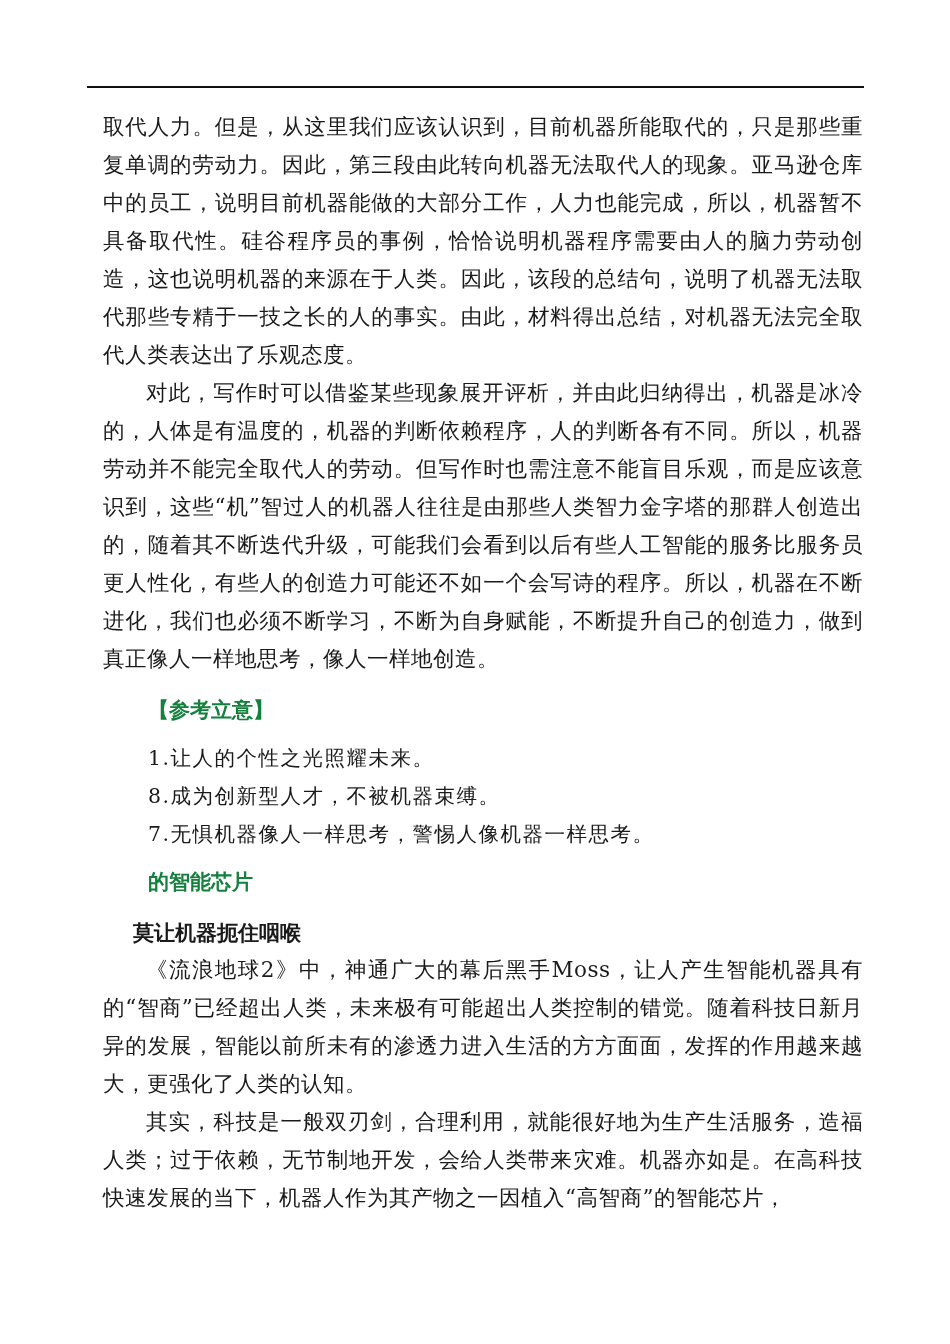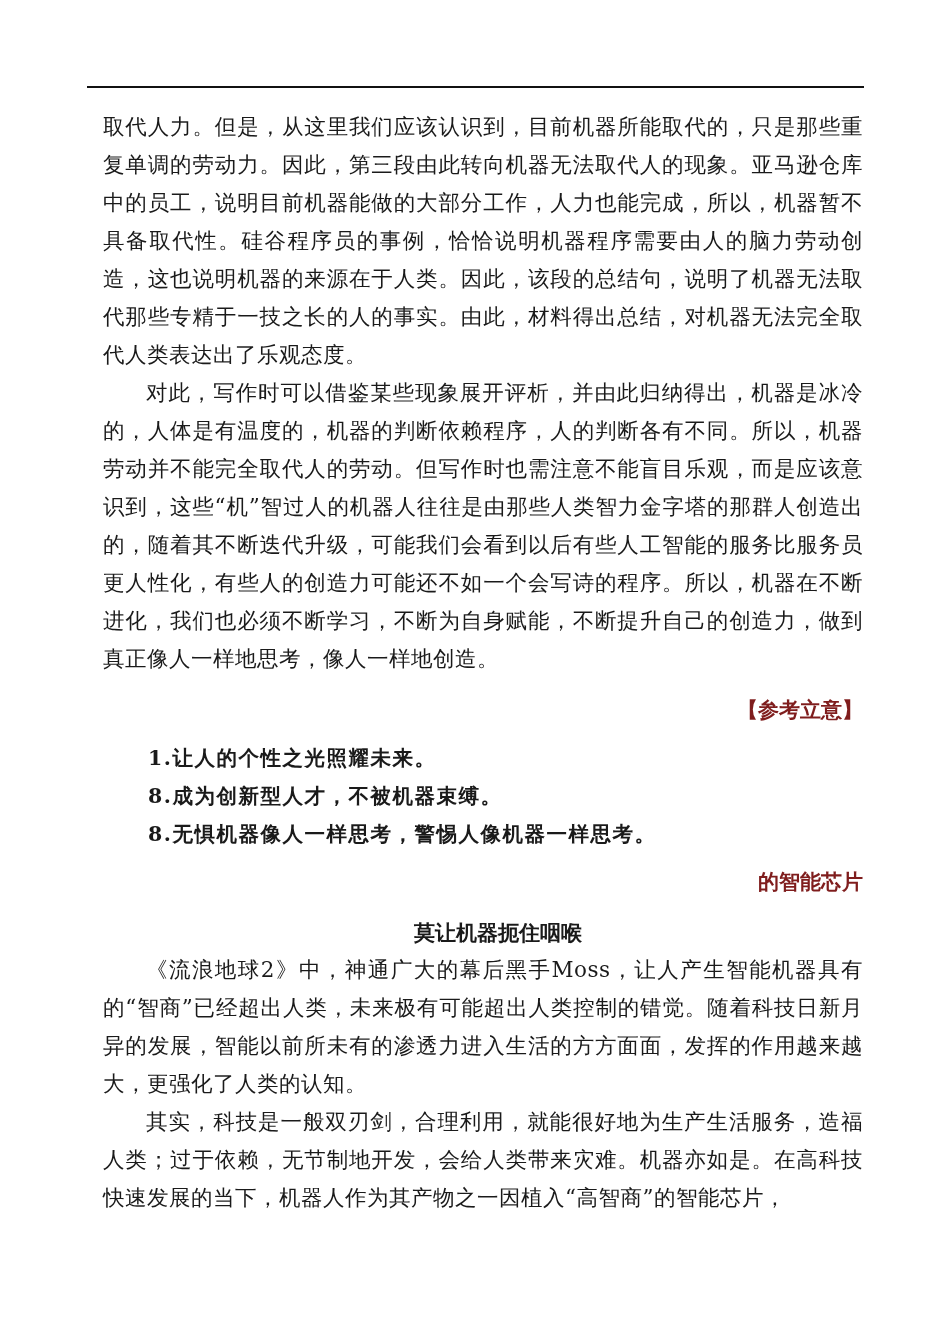--- a/index.html
+++ b/index.html
@@ -2,42 +2,42 @@
 <html><head>
 <meta charset="utf-8">
 <style>
   html, body { margin:0; padding:0; background:#ffffff; }
   body { width:950px; height:1344px; position:relative; overflow:hidden;
          font-family:"DejaVu Serif", "Liberation Serif", serif; color:#1a1a1a; }
   .rule { position:absolute; left:87px; top:86px; width:777px; height:2px; background:#111; }
   .content { position:absolute; left:103px; top:108px; width:760px; }
   .para { font-size:21.5px; line-height:38px; margin:0; text-align:justify; letter-spacing:0.5px; }
   .indent { text-indent:43px; }
-  .heading-red { color:#7f1d1d; font-family:"DejaVu Sans", "Liberation Sans", sans-serif;
-                 font-weight:bold; font-size:21px; margin:0;text-align:right; }
+  .heading-red { color:#15803d; font-family:"DejaVu Sans", "Liberation Sans", sans-serif;
+                 font-weight:bold; font-size:21px; margin:0; }
   .h1 { margin-left:45px; margin-top:15px; line-height:34px; }
   .list { margin-top:12px; margin-left:45px; }
-  .list-item { font-size:20.5px; line-height:38px; letter-spacing:1.5px; margin:0;font-weight:bold; }
+  .list-item { font-size:20.5px; line-height:38px; letter-spacing:1.5px; margin:0; }
   .h2 { margin-left:45px; margin-top:12px; line-height:34px; }
-  .essay-title { text-align:center; font-family:"DejaVu Sans", "Liberation Sans", sans-serif;
+  .essay-title { font-family:"DejaVu Sans", "Liberation Sans", sans-serif;
                  font-weight:bold; font-size:21px; margin:16px 0 0 0; line-height:36px; padding-left:30px; }
 </style>
 </head>
 <body>
 
 <div class="rule"></div>
 
 <div class="content">
   <p class="para">取代人力。但是，从这里我们应该认识到，目前机器所能取代的，只是那些重复单调的劳动力。因此，第三段由此转向机器无法取代人的现象。亚马逊仓库中的员工，说明目前机器能做的大部分工作，人力也能完成，所以，机器暂不具备取代性。硅谷程序员的事例，恰恰说明机器程序需要由人的脑力劳动创造，这也说明机器的来源在于人类。因此，该段的总结句，说明了机器无法取代那些专精于一技之长的人的事实。由此，材料得出总结，对机器无法完全取代人类表达出了乐观态度。</p>
   <p class="para indent">对此，写作时可以借鉴某些现象展开评析，并由此归纳得出，机器是冰冷的，人体是有温度的，机器的判断依赖程序，人的判断各有不同。所以，机器劳动并不能完全取代人的劳动。但写作时也需注意不能盲目乐观，而是应该意识到，这些“机”智过人的机器人往往是由那些人类智力金字塔的那群人创造出的，随着其不断迭代升级，可能我们会看到以后有些人工智能的服务比服务员更人性化，有些人的创造力可能还不如一个会写诗的程序。所以，机器在不断进化，我们也必须不断学习，不断为自身赋能，不断提升自己的创造力，做到真正像人一样地思考，像人一样地创造。</p>
 
   <p class="heading-red h1">【参考立意】</p>
   <div class="list">
     <p class="list-item">1.让人的个性之光照耀未来。</p>
     <p class="list-item">8.成为创新型人才，不被机器束缚。</p>
-    <p class="list-item">8.无惧机器像人一样思考，警惕人像机器一样思考。</p>
+    <p class="list-item">7.无惧机器像人一样思考，警惕人像机器一样思考。</p>
   </div>
 
   <p class="heading-red h2">的智能芯片</p>
   <p class="essay-title">莫让机器扼住咽喉</p>
   <p class="para indent">《流浪地球2》中，神通广大的幕后黑手Moss，让人产生智能机器具有的“智商”已经超出人类，未来极有可能超出人类控制的错觉。随着科技日新月异的发展，智能以前所未有的渗透力进入生活的方方面面，发挥的作用越来越大，更强化了人类的认知。</p>
   <p class="para indent">其实，科技是一般双刃剑，合理利用，就能很好地为生产生活服务，造福人类；过于依赖，无节制地开发，会给人类带来灾难。机器亦如是。在高科技快速发展的当下，机器人作为其产物之一因植入“高智商”的智能芯片，</p>
 </div>
 
 </body></html>

